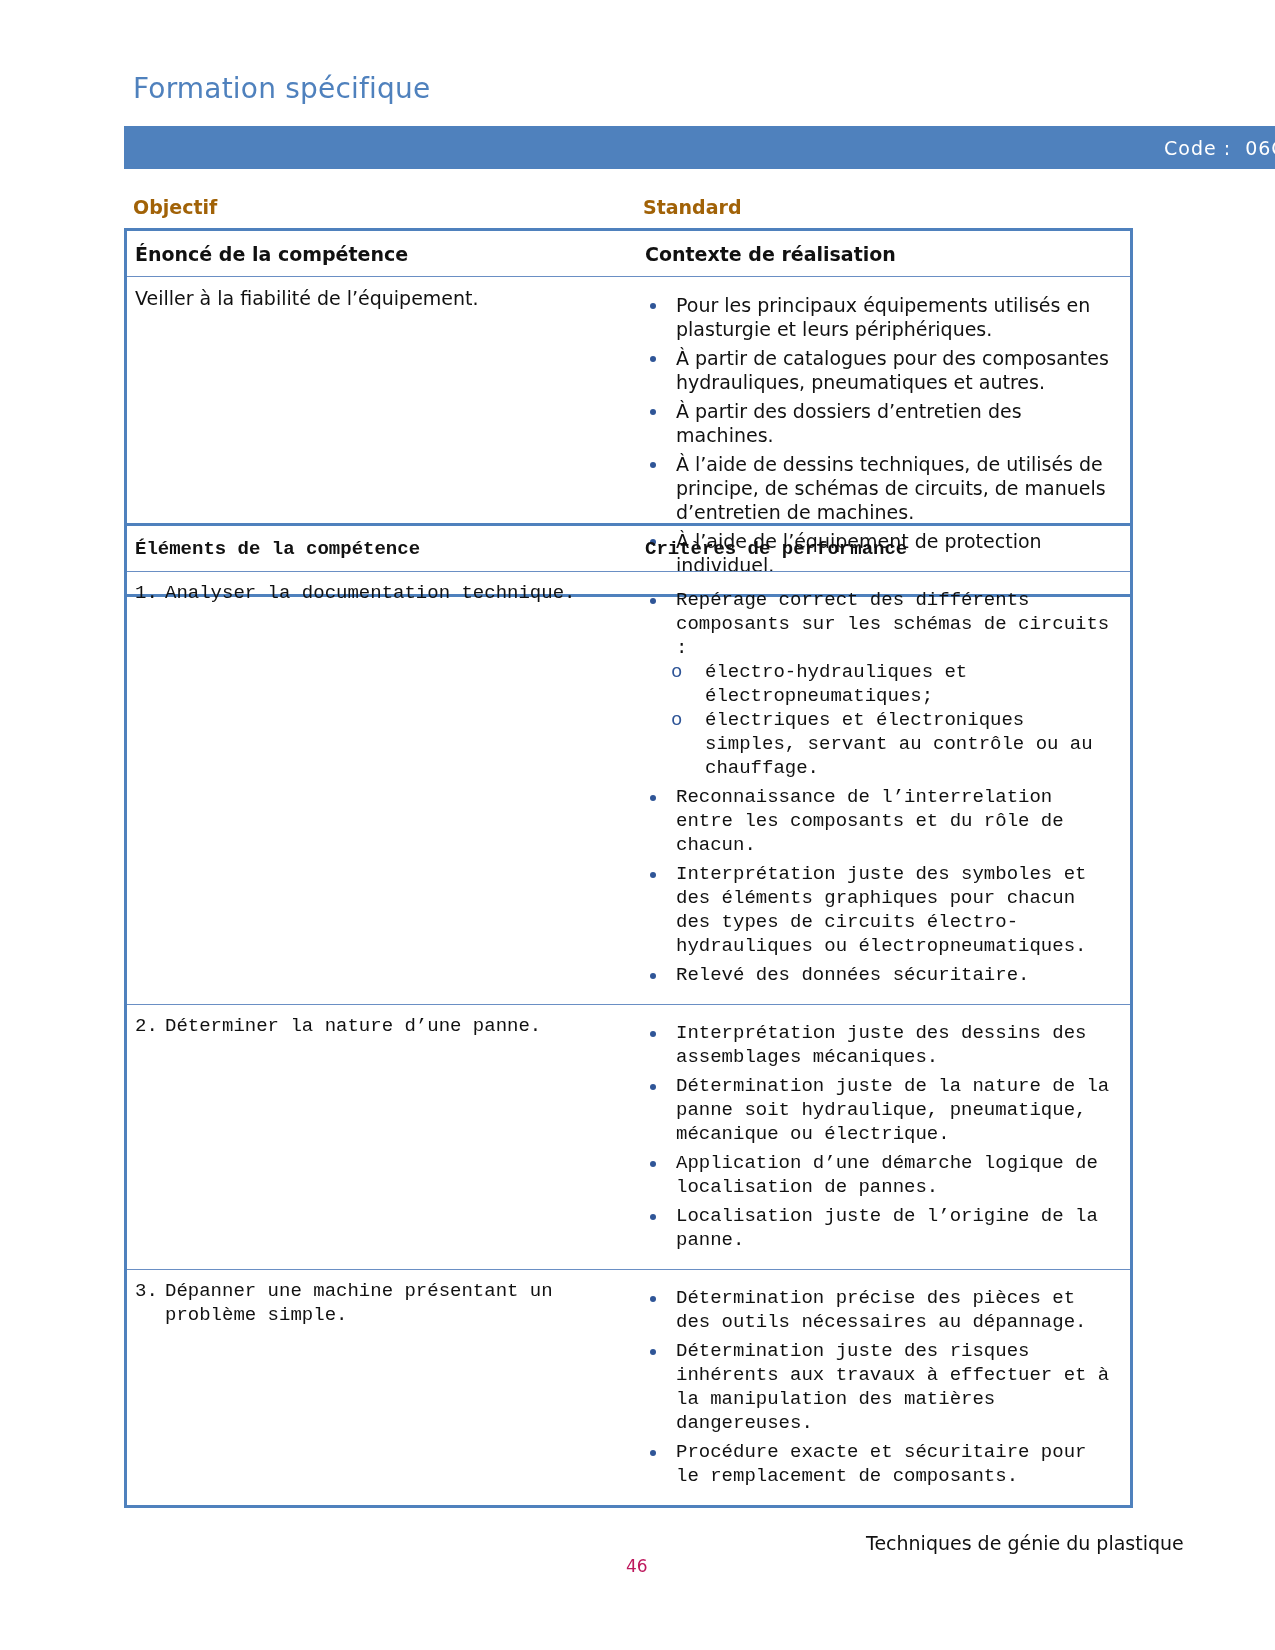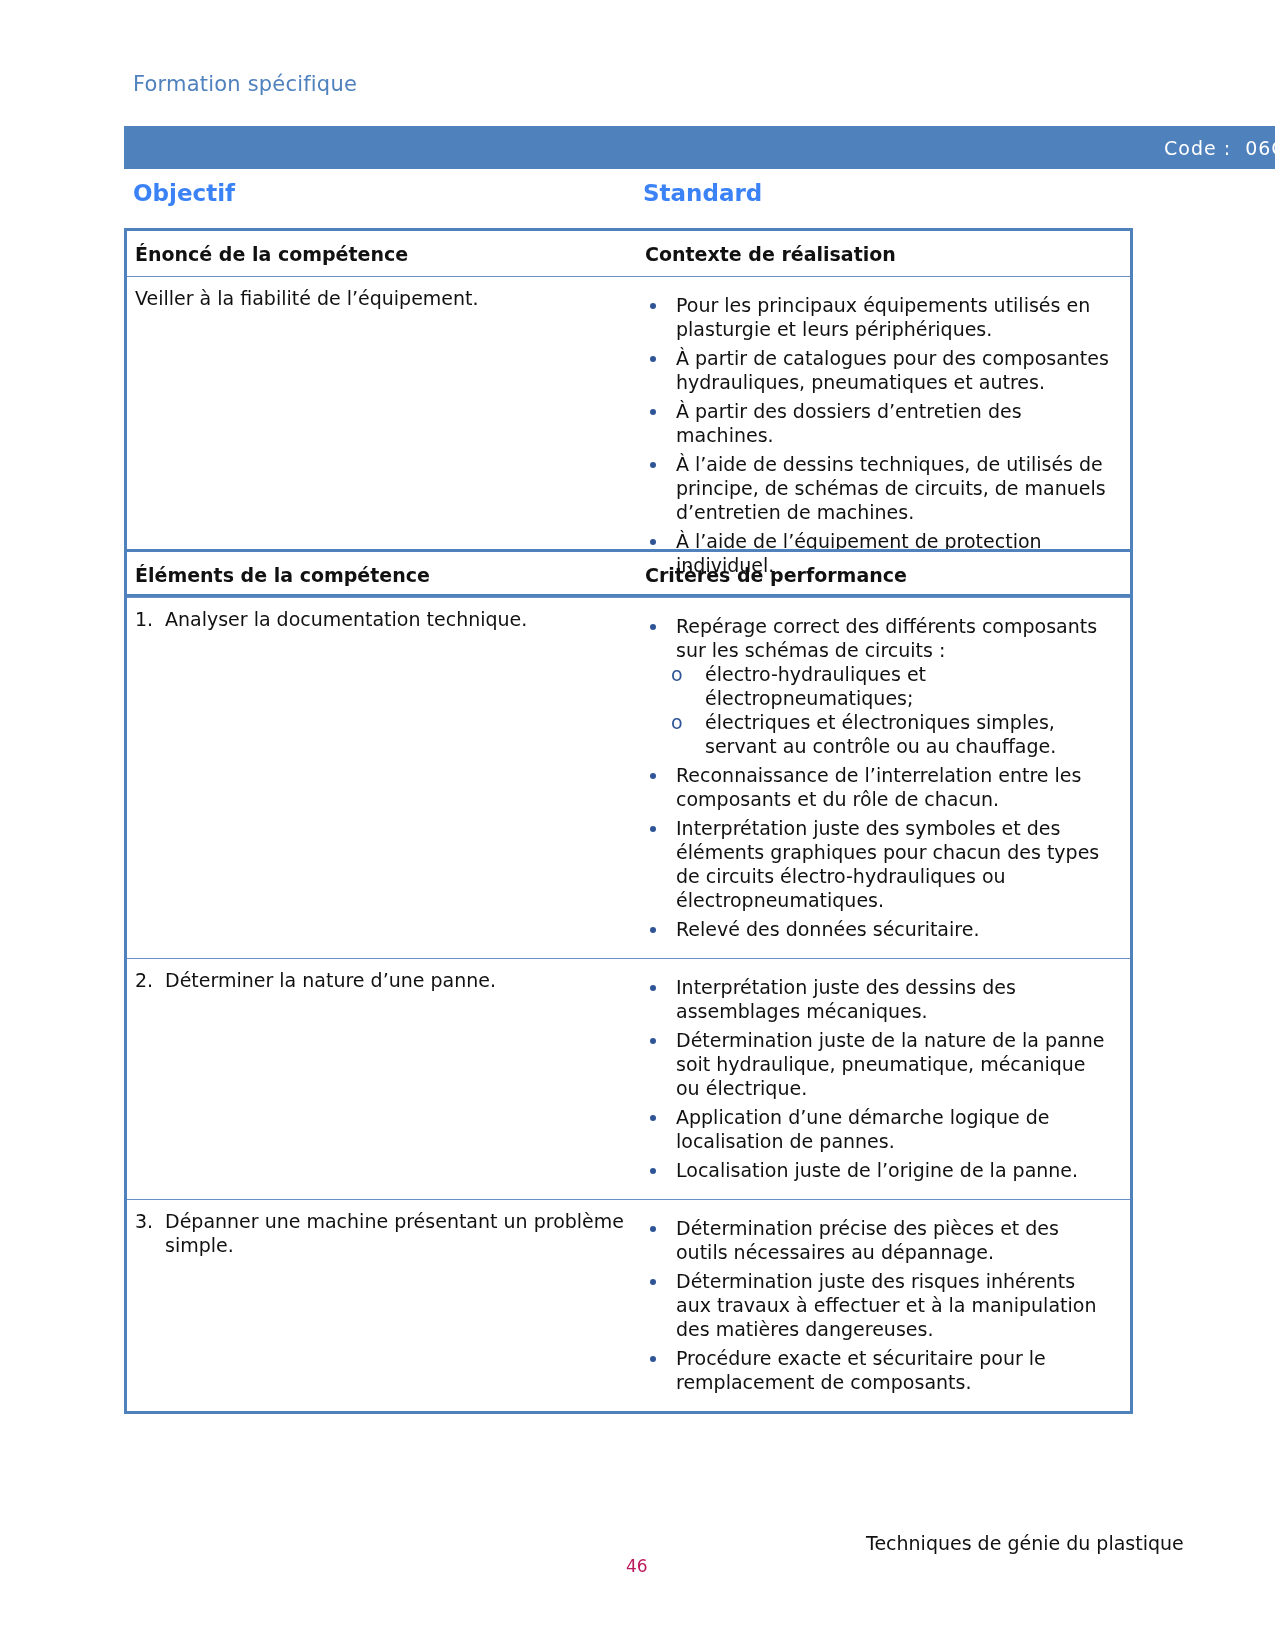--- a/index.html
+++ b/index.html
@@ -1,21 +1,21 @@
 <!DOCTYPE html>
 <html><head>
 <meta charset="utf-8">
 <style>
   html, body { margin: 0; padding: 0; background: #ffffff; }
   body { width: 1275px; height: 1650px; position: relative; font-family: "DejaVu Sans", sans-serif; color: #111; overflow: hidden; }
-  .running-head { position: absolute; left: 133px; top: 72px; font-size: 21px; color: #4f81bd; letter-spacing: 0.2px; }
+  .running-head { position: absolute; left: 133px; top: 72px; font-size: 28px; color: #4f81bd; letter-spacing: 0.2px; }
   .code-bar { position: absolute; left: 124px; top: 126px; width: 1191px; height: 43px; background: #4f81bd; }
   .code-label { position: absolute; right: 12px; top: 11px; font-size: 19px; color: #ffffff; letter-spacing: 1px; }
   .code-label .val { margin-left: 14px; }
-  .col-title { position: absolute; top: 180px; font-size: 23px; font-weight: bold; color: #3b82f6; }
+  .col-title { position: absolute; top: 196px; font-size: 19px; font-weight: bold; color: #a16207; }
   .col-title.left { left: 133px; }
   .col-title.right { left: 643px; }
   table.box { position: absolute; left: 124px; width: 1009px; border-collapse: collapse; border: 3px solid #4f81bd; font-size: 19px; line-height: 24px; }
   table.box td { vertical-align: top; padding: 0; }
   table.box tr.head td { font-weight: bold; font-size: 19px; padding: 11px 8px 10px 8px; border-bottom: 1px solid #6a8fc4; }
   table.box td.l { width: 494px; padding-left: 8px; }
   table.box td.r { padding-left: 0; }
   table.box tr.row td { border-bottom: 1px solid #6a8fc4; }
   table.box tr.row:last-child td { border-bottom: none; }
   .plain { padding: 9px 0 0 0; }
@@ -60,21 +60,21 @@
         <li>À partir de catalogues pour des composantes hydrauliques, pneumatiques et autres.</li>
         <li>À partir des dossiers d’entretien des machines.</li>
         <li>À l’aide de dessins techniques, de utilisés de principe, de schémas de circuits, de manuels d’entretien de machines.</li>
         <li>À l’aide de l’équipement de protection individuel.</li>
       </ul>
     </td>
   </tr>
 </tbody>
   </table>
 
-<table class="box" style="top:549px;">
+<table class="box" style="top:523px;font-family:Liberation Mono, monospace;">
   <tbody>
       <tr class="head">
     <td class="l">Éléments de la compétence</td>
     <td>Critères de performance</td>
   </tr>
   <tr class="row">
     <td class="l">
       <div class="num-item">
         <span class="n">1.</span>
         <span>Analyser la documentation technique.</span>

